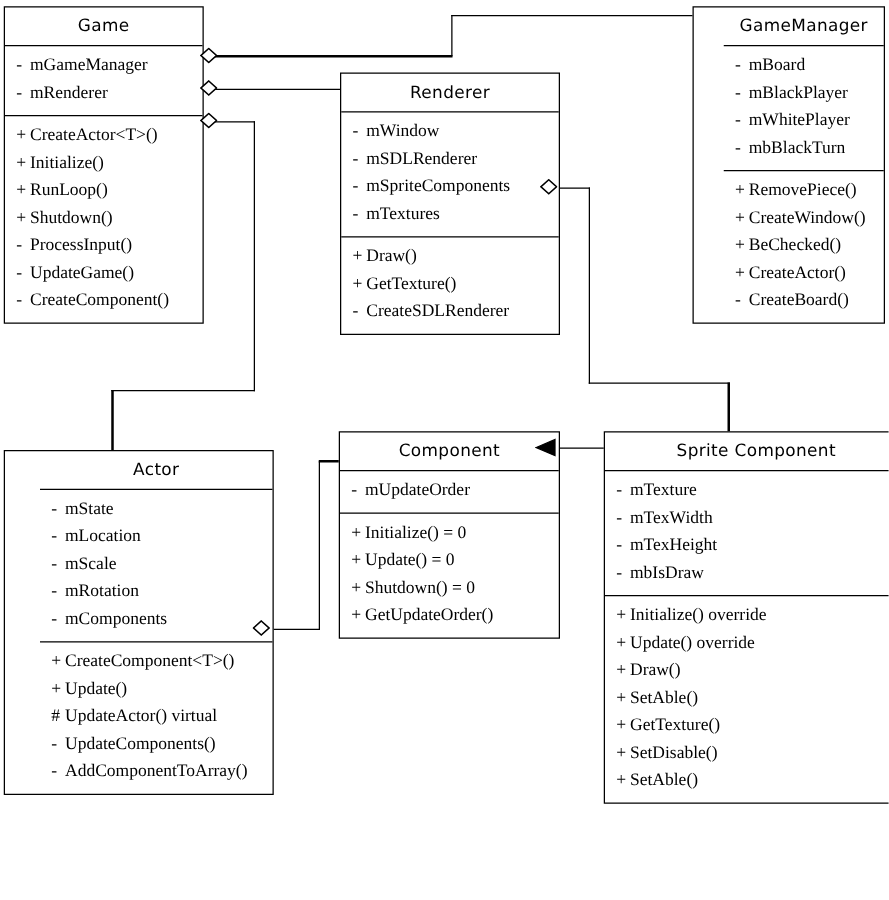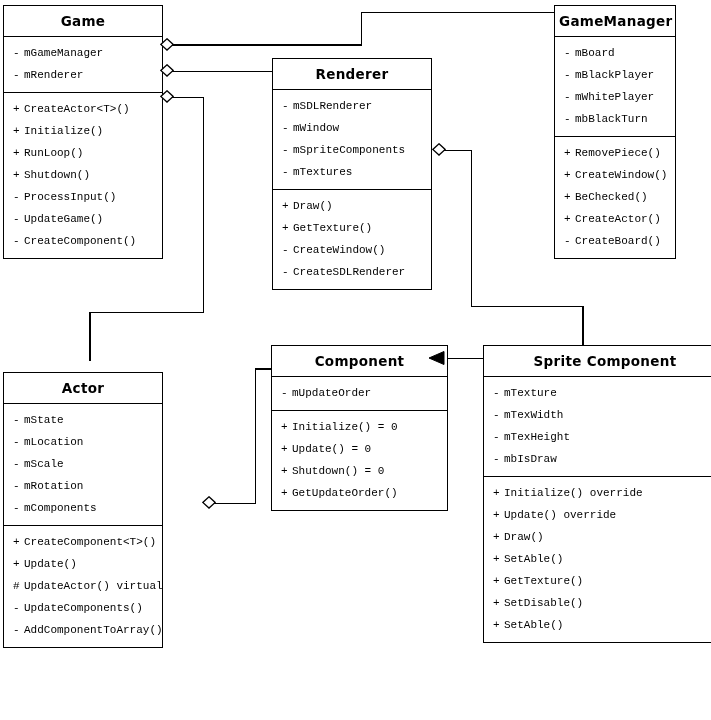--- a/index.html
+++ b/index.html
@@ -20,38 +20,38 @@
   
   .uml-class {
     position: absolute;
     box-sizing: border-box;
     border: 1.5px solid #000000;
     background: #ffffff;
     z-index: 5;
   }
   .uml-title {
     text-align: center;
-    font-weight: bold;
+    font-weight: normal;
     font-size: 13.5px;
     font-family: "DejaVu Sans", sans-serif;
     letter-spacing: 0.3px;
     padding: 8px 4px 8px 4px;
     color: #000000;
     border-bottom: 1.5px solid #000000;
     line-height: 14px;
   }
   .uml-section {
     padding: 5px 0 6px 0;
   }
   .uml-section + .uml-section {
     border-top: 1.5px solid #000000;
   }
   .uml-row {
-    font-family: Liberation Mono, monospace;
-    font-size: 11px;
+    font-family: Liberation Serif, serif;
+    font-size: 14px;
     line-height: 14px;
     color: #000000;
     padding: 4px 4px 4px 9px;
     white-space: nowrap;
     overflow: hidden;
   }
   .uml-vis {
     display: inline-block;
     width: 11px;
   }
@@ -138,54 +138,53 @@
       <div class="uml-row"><span class="uml-vis">+</span><span>CreateActor&lt;T&gt;()</span></div>
       <div class="uml-row"><span class="uml-vis">+</span><span>Initialize()</span></div>
       <div class="uml-row"><span class="uml-vis">+</span><span>RunLoop()</span></div>
       <div class="uml-row"><span class="uml-vis">+</span><span>Shutdown()</span></div>
       <div class="uml-row"><span class="uml-vis">-</span><span>ProcessInput()</span></div>
       <div class="uml-row"><span class="uml-vis">-</span><span>UpdateGame()</span></div>
       <div class="uml-row"><span class="uml-vis">-</span><span>CreateComponent()</span></div>
     </div>
   </div>
 
-  <div class="uml-class" style="left:554px; top:5px; width:122px;">
+  <div class="uml-class" style="left:554px; top:5px; width:154px;padding-left:24px;">
     <div class="uml-title">GameManager</div>
     <div class="uml-section">
       <div class="uml-row"><span class="uml-vis">-</span><span>mBoard</span></div>
       <div class="uml-row"><span class="uml-vis">-</span><span>mBlackPlayer</span></div>
       <div class="uml-row"><span class="uml-vis">-</span><span>mWhitePlayer</span></div>
       <div class="uml-row"><span class="uml-vis">-</span><span>mbBlackTurn</span></div>
     </div>
     <div class="uml-section">
       <div class="uml-row"><span class="uml-vis">+</span><span>RemovePiece()</span></div>
       <div class="uml-row"><span class="uml-vis">+</span><span>CreateWindow()</span></div>
       <div class="uml-row"><span class="uml-vis">+</span><span>BeChecked()</span></div>
       <div class="uml-row"><span class="uml-vis">+</span><span>CreateActor()</span></div>
       <div class="uml-row"><span class="uml-vis">-</span><span>CreateBoard()</span></div>
     </div>
   </div>
 
-  <div class="uml-class" style="left:272px; top:58px; width:160px;">
+  <div class="uml-class" style="left:272px; top:58px; width:176px;">
     <div class="uml-title">Renderer</div>
     <div class="uml-section">
+      <div class="uml-row"><span class="uml-vis">-</span><span>mWindow</span></div>
       <div class="uml-row"><span class="uml-vis">-</span><span>mSDLRenderer</span></div>
-      <div class="uml-row"><span class="uml-vis">-</span><span>mWindow</span></div>
       <div class="uml-row"><span class="uml-vis">-</span><span>mSpriteComponents</span></div>
       <div class="uml-row"><span class="uml-vis">-</span><span>mTextures</span></div>
     </div>
     <div class="uml-section">
       <div class="uml-row"><span class="uml-vis">+</span><span>Draw()</span></div>
       <div class="uml-row"><span class="uml-vis">+</span><span>GetTexture()</span></div>
-      <div class="uml-row"><span class="uml-vis">-</span><span>CreateWindow()</span></div>
       <div class="uml-row"><span class="uml-vis">-</span><span>CreateSDLRenderer</span></div>
     </div>
   </div>
 
-  <div class="uml-class" style="left:3px; top:372px; width:160px;">
+  <div class="uml-class" style="left:3px; top:360px; width:216px;padding-left:28px;">
     <div class="uml-title">Actor</div>
     <div class="uml-section">
       <div class="uml-row"><span class="uml-vis">-</span><span>mState</span></div>
       <div class="uml-row"><span class="uml-vis">-</span><span>mLocation</span></div>
       <div class="uml-row"><span class="uml-vis">-</span><span>mScale</span></div>
       <div class="uml-row"><span class="uml-vis">-</span><span>mRotation</span></div>
       <div class="uml-row"><span class="uml-vis">-</span><span>mComponents</span></div>
     </div>
     <div class="uml-section">
       <div class="uml-row"><span class="uml-vis">+</span><span>CreateComponent&lt;T&gt;()</span></div>

